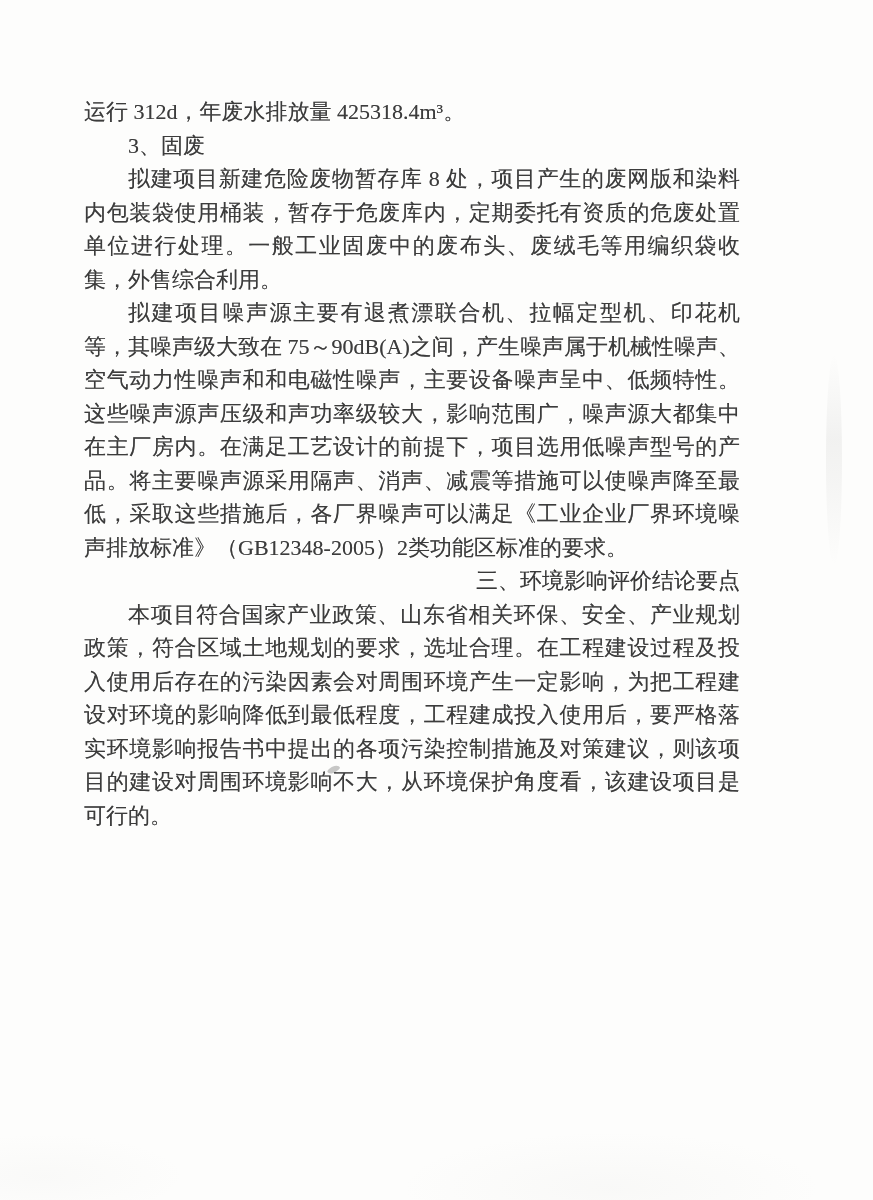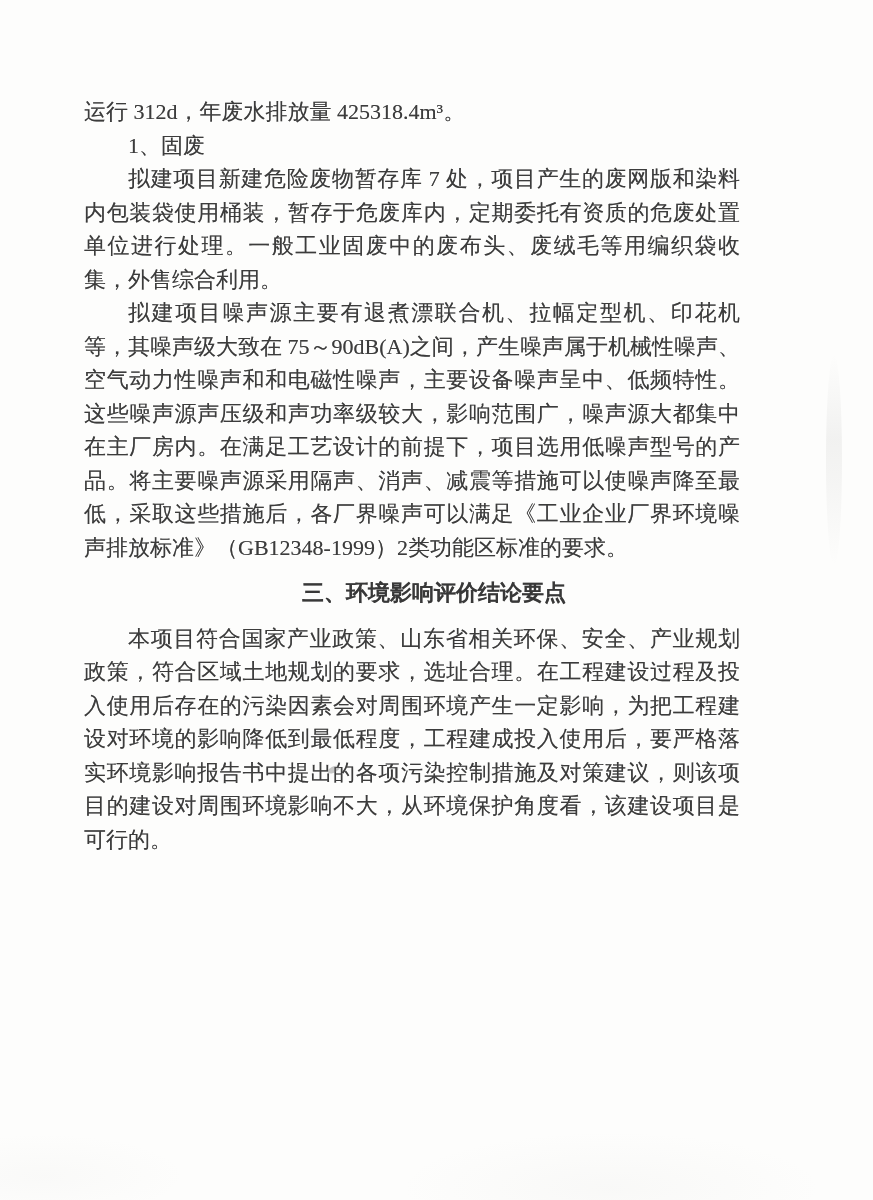--- a/index.html
+++ b/index.html
@@ -31,26 +31,26 @@
     text-shadow: 0 0 0.6px rgba(70,70,70,0.55);
   }
   p.para {
     margin: 0;
     padding: 0;
     text-indent: 2em;
     text-align: justify;
   }
   p.para.no-indent { text-indent: 0; }
   p.heading {
-    margin: 12px;
+    margin: 0;
     padding: 0;
     text-indent: 2em;
-    text-align: center;
+    text-align: right;
     font-family: "Liberation Sans", "DejaVu Sans", sans-serif;
-    font-weight: 700;
+    font-weight: 400;
     color: #383838;
   }
   
   .artifact-streak {
     position: absolute;
     left: 826px; top: 355px;
     width: 16px; height: 210px;
     background: linear-gradient(to bottom, transparent,
       rgba(170,170,168,0.14) 40%, rgba(170,170,168,0.10) 60%, transparent);
     border-radius: 50%;
@@ -64,23 +64,23 @@
     transform: rotate(32deg) skewX(-18deg);
   }
 </style>
 </head>
 <body>
 
 <div class="page">
 
   <div class="textblock">
     <p class="para no-indent">运行 312d，年废水排放量 425318.4m³。</p>
-    <p class="para">1、固废</p>
-    <p class="para">拟建项目新建危险废物暂存库 7 处，项目产生的废网版和染料内包装袋使用桶装，暂存于危废库内，定期委托有资质的危废处置单位进行处理。一般工业固废中的废布头、废绒毛等用编织袋收集，外售综合利用。</p>
-    <p class="para">拟建项目噪声源主要有退煮漂联合机、拉幅定型机、印花机等，其噪声级大致在 75～90dB(A)之间，产生噪声属于机械性噪声、空气动力性噪声和和电磁性噪声，主要设备噪声呈中、低频特性。这些噪声源声压级和声功率级较大，影响范围广，噪声源大都集中在主厂房内。在满足工艺设计的前提下，项目选用低噪声型号的产品。将主要噪声源采用隔声、消声、减震等措施可以使噪声降至最低，采取这些措施后，各厂界噪声可以满足《工业企业厂界环境噪声排放标准》（GB12348-1999）2类功能区标准的要求。</p>
+    <p class="para">3、固废</p>
+    <p class="para">拟建项目新建危险废物暂存库 8 处，项目产生的废网版和染料内包装袋使用桶装，暂存于危废库内，定期委托有资质的危废处置单位进行处理。一般工业固废中的废布头、废绒毛等用编织袋收集，外售综合利用。</p>
+    <p class="para">拟建项目噪声源主要有退煮漂联合机、拉幅定型机、印花机等，其噪声级大致在 75～90dB(A)之间，产生噪声属于机械性噪声、空气动力性噪声和和电磁性噪声，主要设备噪声呈中、低频特性。这些噪声源声压级和声功率级较大，影响范围广，噪声源大都集中在主厂房内。在满足工艺设计的前提下，项目选用低噪声型号的产品。将主要噪声源采用隔声、消声、减震等措施可以使噪声降至最低，采取这些措施后，各厂界噪声可以满足《工业企业厂界环境噪声排放标准》（GB12348-2005）2类功能区标准的要求。</p>
     <p class="heading">三、环境影响评价结论要点</p>
     <p class="para">本项目符合国家产业政策、山东省相关环保、安全、产业规划政策，符合区域土地规划的要求，选址合理。在工程建设过程及投入使用后存在的污染因素会对周围环境产生一定影响，为把工程建设对环境的影响降低到最低程度，工程建成投入使用后，要严格落实环境影响报告书中提出的各项污染控制措施及对策建议，则该项目的建设对周围环境影响不大，从环境保护角度看，该建设项目是可行的。</p>
 
   </div>
 
   <div class="artifact-streak"></div>
   <div class="artifact-speck"></div>
 
 </div>
 

